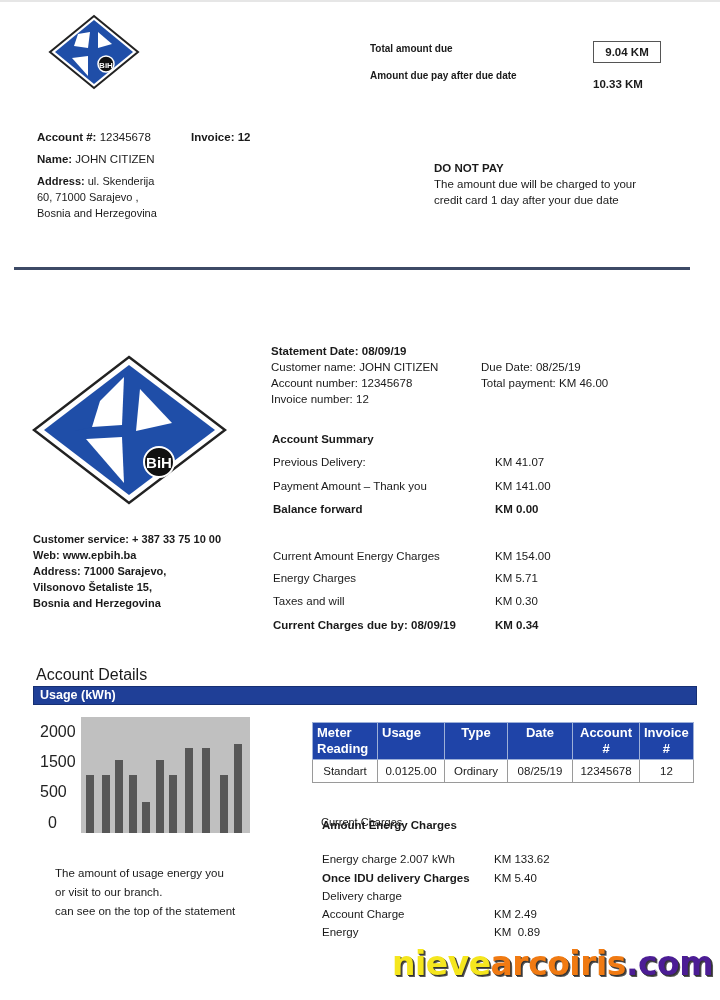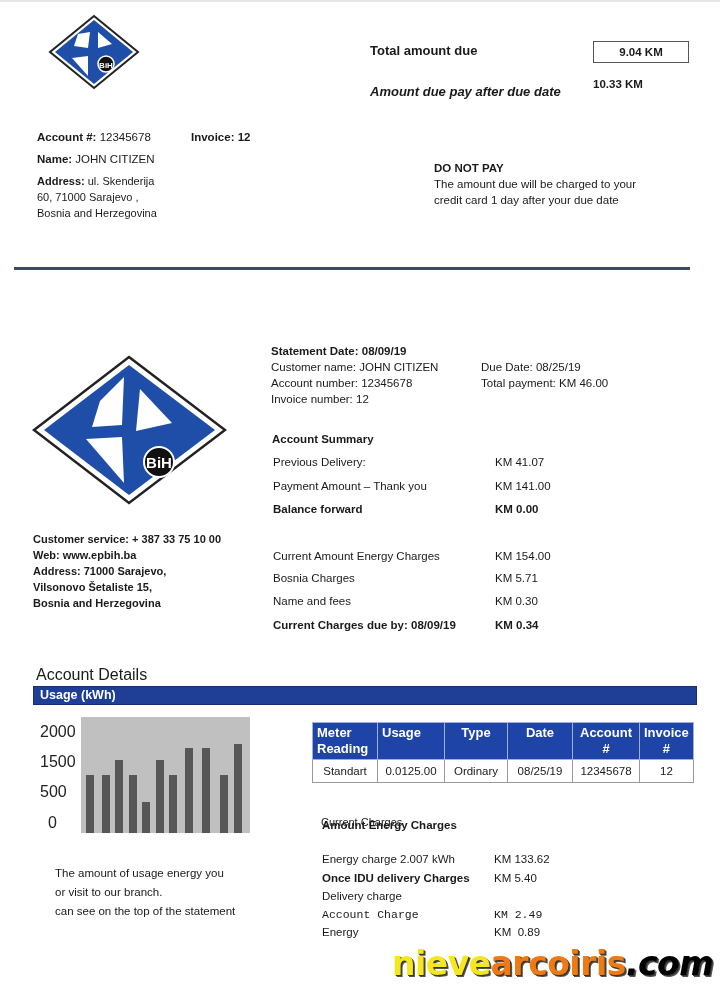--- a/index.html
+++ b/index.html
@@ -6,22 +6,22 @@
     body {
       width: 720px; height: 1000px; position: relative; overflow: hidden;
       background: #ffffff; color: #1a1a1a;
       font-family: "Liberation Sans", "DejaVu Sans", sans-serif;
       font-size: 11.5px;
     }
     .abs { position: absolute; }
     .b { font-weight: bold; }
     .top-rule { left: 0; top: 0; width: 720px; height: 2px; background: #e6e6e6; }
     
-    .tot-label { left: 370px; font-weight: bold; font-size: 13px; }
-    .tot-box { left: 593px; top: 41px; width: 96px; height: 22px; border: 1px solid #555; box-sizing: border-box;
+    .tot-label { left: 370px; font-weight: bold; font-size: 10px; }
+    .tot-box { left: 593px; top: 41px; width: 68px; height: 22px; border: 1px solid #555; box-sizing: border-box;
       display: flex; align-items: center; justify-content: center; font-weight: bold; font-size: 11.5px; }
     .tot-after { left: 593px; top: 78px; width: 90px; text-align: left; font-weight: bold; font-size: 11.5px; }
     .lines div { line-height: 16px; }
     .divider { left: 14px; top: 267px; width: 676px; height: 3px; background: #3d4a66; }
     .sum-row { position: absolute; left: 273px; width: 300px; height: 18px; font-size: 11.5px; }
     .sum-row .lbl { position: absolute; left: 0; }
     .sum-row .val { position: absolute; left: 222px; }
     .section-title { left: 36px; top: 666px; font-size: 16px; }
     .usage-bar { left: 33px; top: 686px; width: 664px; height: 19px; background: #1f3f97; border: 1px solid #162f73;
       box-sizing: border-box; color: #fff; font-weight: bold; font-size: 12.5px; padding-left: 6px; line-height: 17px; }
@@ -49,21 +49,21 @@
     <path d="M30,20 L42,18 L40,34 L26,32 Z" fill="#fff"></path>
     <path d="M50,18 L64,30 L50,34 Z" fill="#fff"></path>
     <path d="M24,44 L40,42 L40,62 Z" fill="#fff"></path>
     <circle cx="58" cy="50" r="8" fill="#111" stroke="#fff" stroke-width="1.5"></circle>
     <text x="58" y="53.5" font-size="8" fill="#fff" text-anchor="middle" font-family="Liberation Sans, sans-serif" font-weight="bold">BiH</text>
   </svg>
 </div>
 
 <div class="abs tot-label" style="top:43px;">Total amount due</div>
 <div class="abs tot-box">9.04 KM</div>
-<div class="abs tot-label" style="top:84px;font-style:italic;">Amount due pay after due date</div>
+<div class="abs tot-label" style="top:70px;">Amount due pay after due date</div>
 <div class="abs tot-after">10.33 KM</div>
 
 <div class="abs" style="left:37px;top:131px;">
   <span class="b">Account #:</span>
   <span>12345678</span>
 </div>
 <div class="abs" style="left:191px;top:131px;">
   <span class="b">Invoice:</span>
   <span class="b">12</span>
 </div>
@@ -120,25 +120,25 @@
 </div>
 <div class="sum-row b" style="top:503px;">
   <span class="lbl">Balance forward</span>
   <span class="val">KM 0.00</span>
 </div>
 <div class="sum-row" style="top:550px;">
   <span class="lbl">Current Amount Energy Charges</span>
   <span class="val">KM 154.00</span>
 </div>
 <div class="sum-row" style="top:572px;">
-  <span class="lbl">Bosnia Charges</span>
+  <span class="lbl">Energy Charges</span>
   <span class="val">KM 5.71</span>
 </div>
 <div class="sum-row" style="top:595px;">
-  <span class="lbl">Name and fees</span>
+  <span class="lbl">Taxes and will</span>
   <span class="val">KM 0.30</span>
 </div>
 <div class="sum-row b" style="top:619px;">
   <span class="lbl">Current Charges due by: 08/09/19</span>
   <span class="val">KM 0.34</span>
 </div>
 
 <div class="abs lines b" style="left:33px;top:531px;font-size:11px;">
   <div>Customer service: + 387 33 75 10 00</div>
   <div>Web: www.epbih.ba</div>
@@ -204,24 +204,24 @@
   <span class="val">KM 133.62</span>
 </div>
 <div class="cc-row" style="top:872px;">
   <span class="b">Once IDU delivery Charges</span>
   <span class="val">KM 5.40</span>
 </div>
 <div class="cc-row" style="top:890px;">
   <span>Delivery charge</span>
   <span class="val"></span>
 </div>
-<div class="cc-row" style="top:908px;font-family:Liberation Mono, monospace;">
+<div class="cc-row" style="top:908px;">
   <span>Account Charge</span>
   <span class="val">KM 2.49</span>
 </div>
 <div class="cc-row" style="top:926px;">
   <span>Energy</span>
   <span class="val" style="white-space:pre;">KM  0.89</span>
 </div>
 
 <div class="abs watermark">
-  <span id="wm1" style="color: rgb(245, 230, 30); margin-top: 36px;">nieve</span><span id="wm2" style="color: rgb(240, 122, 18);">arcoiris</span><span id="wm3" style="color: #000000; font-style: italic;">.com</span>
+  <span id="wm1" style="color: rgb(245, 230, 30); margin-top: 36px;">nieve</span><span id="wm2" style="color: rgb(240, 122, 18);">arcoiris</span><span id="wm3" style="color: #4c1d95;">.com</span>
 </div>
 
 </body></html>

